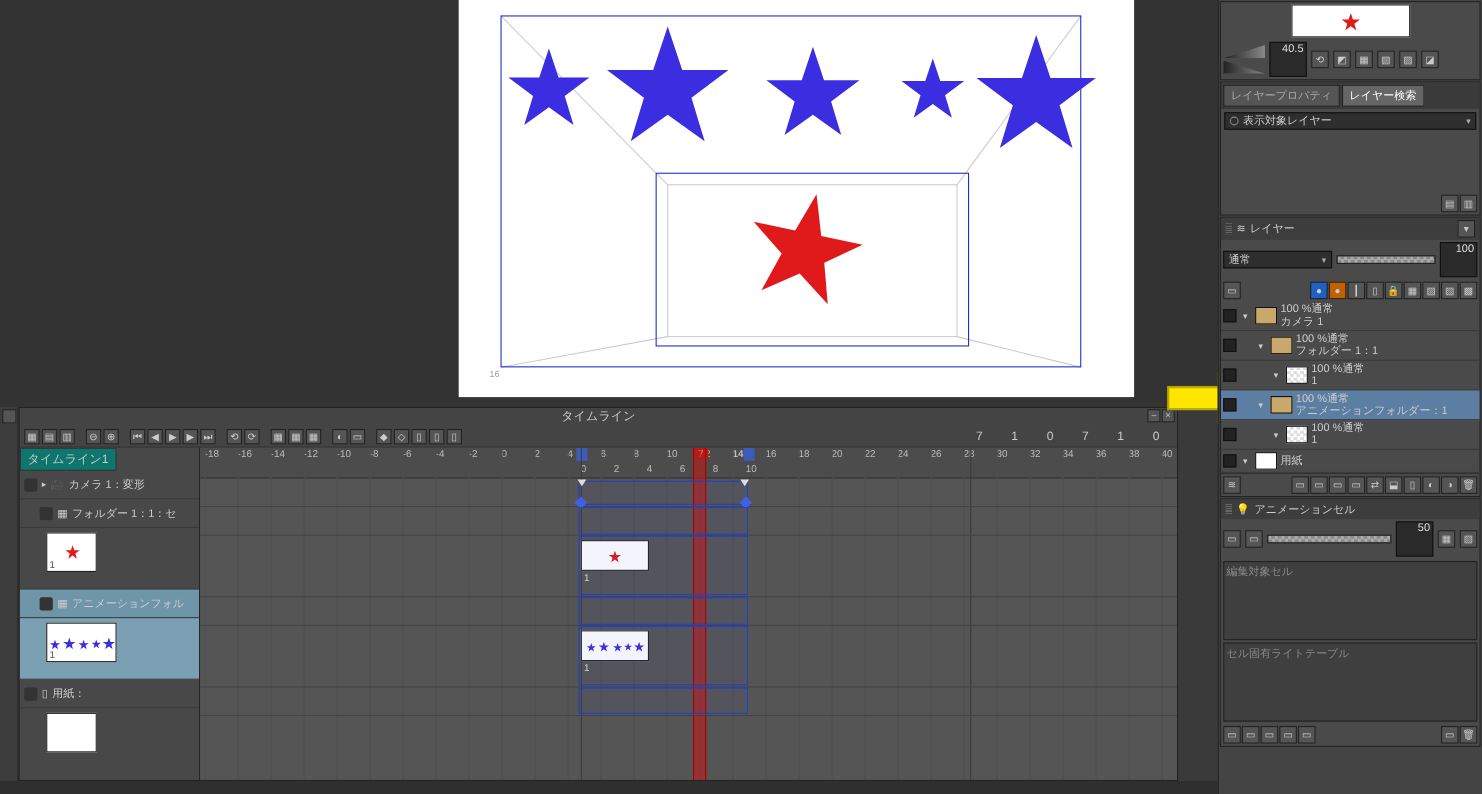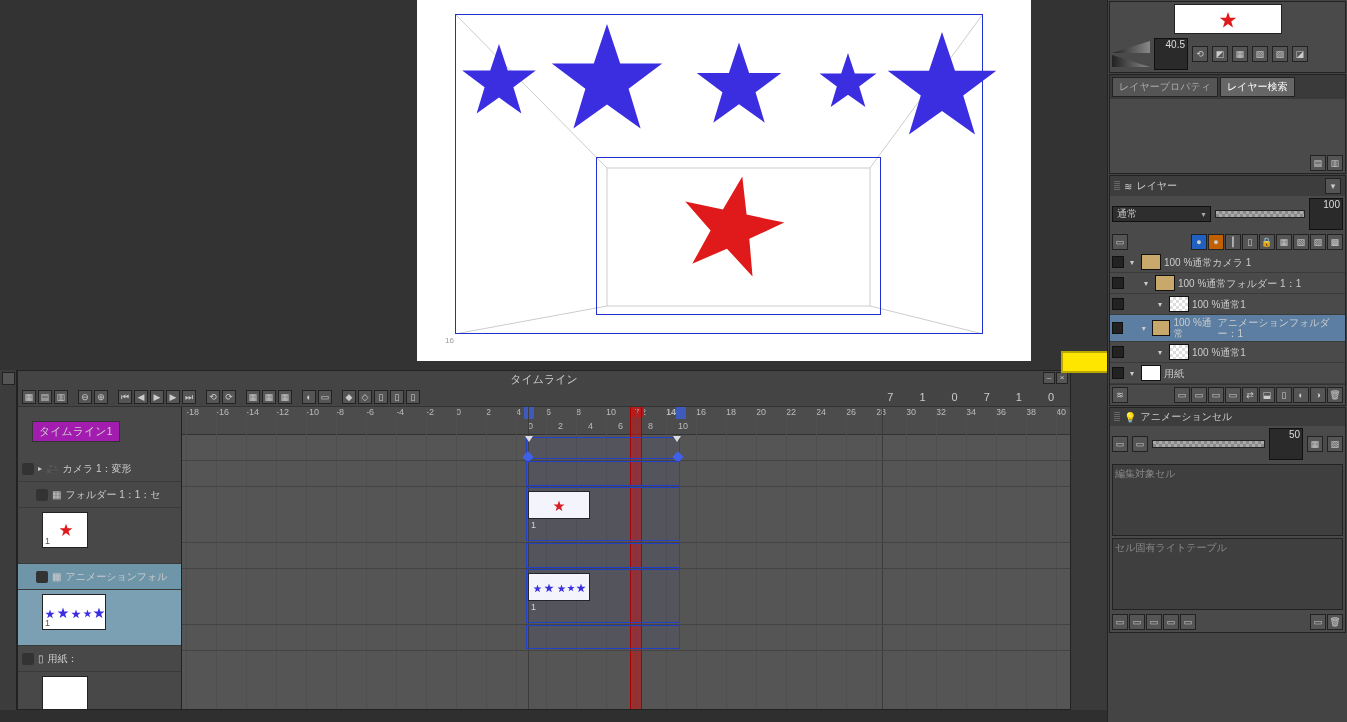--- a/index.html
+++ b/index.html
@@ -21,21 +21,21 @@
   .tl-title { height: 16px; text-align: center; background: #444; font-size: 11px; line-height:16px;}
   .tl-close { position:absolute; right:2px; top:1px; display:flex; gap:1px;}
   .tl-close span { width:12px;height:12px;background:#555;border:1px solid #222;font-size:8px;text-align:center;line-height:10px;cursor:pointer;}
   .tl-toolbar { display:flex; align-items:center; gap:2px; padding:2px 4px; background:#444; height:20px; border-bottom:1px solid #333;}
   .tbtn { width:14px; height:14px; background:#555; border:1px solid #222; font-size:9px; text-align:center; line-height:12px; color:#ccc; cursor:pointer;}
   .tl-toolbar .sep { width:6px; }
   .counters { margin-left:auto; display:flex; gap:26px; font-size:11px; padding-right:12px;}
   .tl-body { display:flex; height: calc(100% - 36px);}
   .tl-left { width: 164px; background:#484848; border-right:1px solid #222; overflow:hidden;}
   .tl-right { flex:1; position:relative; background:#555; overflow:hidden;}
-  .tl-tab { margin:14px; padding:2px 6px; background:#a21caf; border:1px solid #333; font-size:11px; display:inline-block;}
+  .tl-tab { margin:0; padding:2px 6px; background:#0f766e; border:1px solid #333; font-size:11px; display:inline-block;}
   .track-row { display:flex; align-items:center; gap:4px; padding:3px 4px; border-bottom:1px solid #3a3a3a; font-size:10px; height:26px;}
   .track-row.sel { background:#6f95a8;}
   .track-row .eye { width:12px;height:12px;background:#333;border-radius:2px;}
   .track-row .thumb { width:46px; height:36px; background:#fff; border:1px solid #222; position:relative;}
   .track-row.tall { height:56px; align-items:flex-start; padding-top:4px;}
   .thumb-num { position:absolute; left:2px; bottom:1px; font-size:9px; color:#555;}
   
   .ruler { height:28px; position:relative; border-bottom:1px solid #333; background:#4c4c4c; font-size:9px; color:#bbb;}
   .ruler .top-nums { position:absolute; top:0; left:0; right:0; height:14px;}
   .ruler .bot-nums { position:absolute; top:14px; left:0; right:0; height:14px;}
@@ -69,21 +69,21 @@
   .dd { height:16px; background:#2e2e2e; border:1px solid #111; font-size:10px; padding:1px 4px; display:flex; justify-content:space-between; align-items:center;}
   .dd::after { content:"▾"; font-size:8px; color:#aaa;}
   
   .layer-list { font-size:10px;}
   .layer-row { display:flex; align-items:center; gap:3px; padding:2px 2px; border-bottom:1px solid #3a3a3a;}
   .layer-row.sel { background:#5b7ea2;}
   .layer-row .eye { width:12px;height:12px;background:#222;border:1px solid #111;}
   .layer-row .collapse { width:8px; font-size:8px; color:#ccc;}
   .layer-thumb { width:20px;height:16px;background:#fff;border:1px solid #111; background-image:repeating-conic-gradient(#ddd 0 25%,#fff 0 50%); background-size:6px 6px;}
   .layer-thumb.solid { background:#fff;}
-  .layer-txt { display:flex; flex-direction:row; line-height:11px;}
+  .layer-txt { display:flex; flex-direction:column; line-height:11px;}
   .opa-bar { flex:1; height:8px; background:repeating-conic-gradient(#888 0 25%,#aaa 0 50%); background-size:6px 6px; border:1px solid #222;}
   
   .panel-box { height:72px; background:#3f3f3f; border:1px solid #222; margin:2px; padding:2px; font-size:10px; color:#888;}
   
   
   .arrow-ann { position:absolute; left:1058px; top:336px; }
   
   .left-strip { position:absolute; left:0; top:370px; width:17px; height:340px; background:#3c3c3c; border-right:1px solid #222;}
   .left-strip .sq { width:13px;height:13px;margin:2px auto;background:#555;border:1px solid #222;}
 
@@ -395,20 +395,28 @@
       <span class="ibtn">▨</span>
       <span class="ibtn">◪</span>
     </div>
   </div>
 
   <div class="sect">
     <div class="tab-strip">
       <div class="tab">レイヤープロパティ</div>
       <div class="tab on">レイヤー検索</div>
     </div>
+    <div style="padding:3px">
+      <div class="dd">
+        <span style="display:flex;align-items:center;gap:4px">
+            <span style="width:8px;height:8px;border:1px solid #888;border-radius:50%"></span>
+            <span>表示対象レイヤー</span>
+          </span>
+      </div>
+    </div>
     <div style="height:54px"></div>
     <div class="icon-row" style="justify-content:flex-end">
       <span class="ibtn">▤</span>
       <span class="ibtn">▥</span>
     </div>
   </div>
 
   <div class="sect">
     <div class="sect-h">
         <span class="grip"></span>

